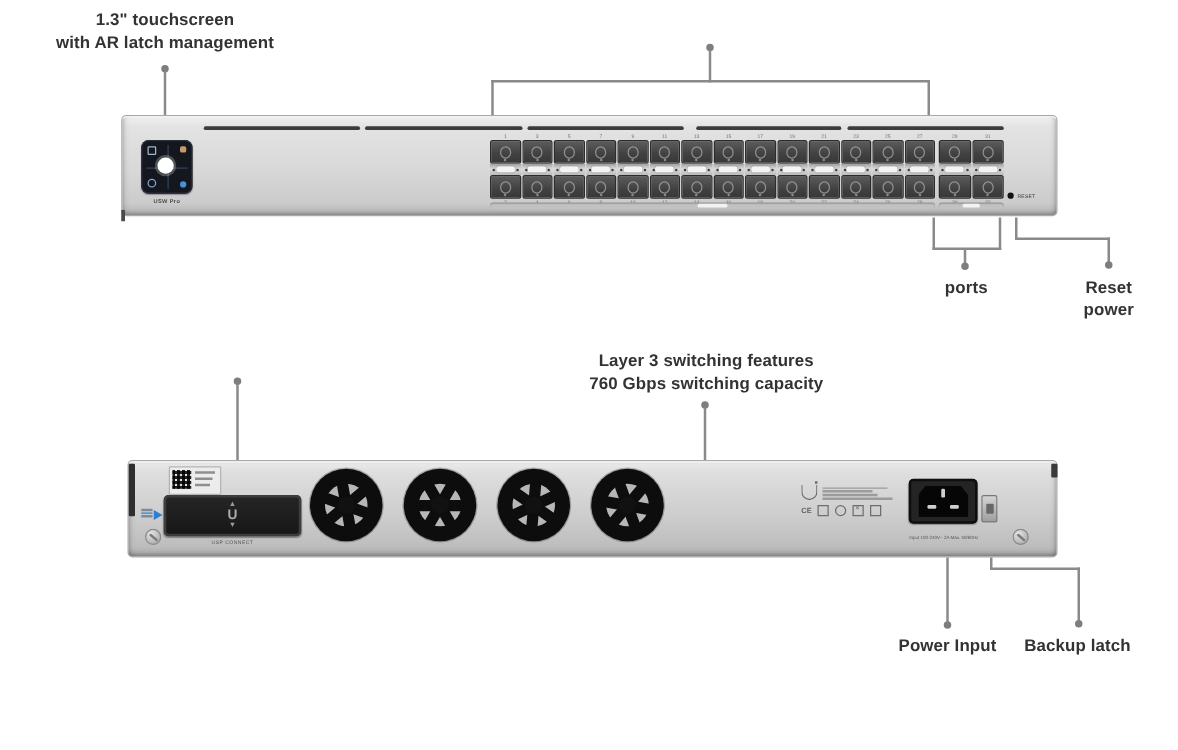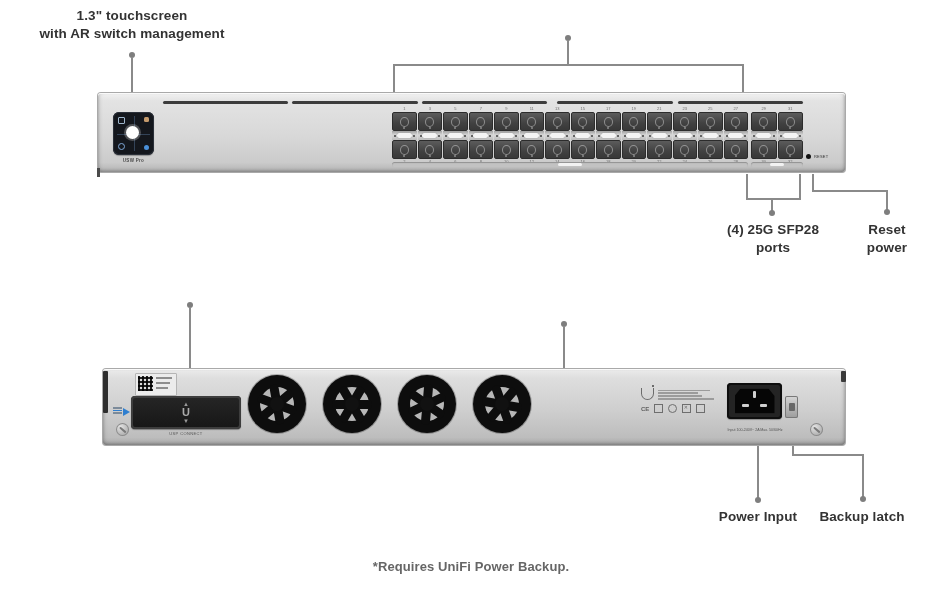--- a/index.html
+++ b/index.html
@@ -120,21 +120,21 @@
     background:linear-gradient(#d6d6d6,#9c9c9c);box-shadow:inset 0 0 0 1px #787878;}
   .latch:after{content:"";position:absolute;left:3.5px;top:7px;width:6px;height:8px;background:#686868;border-radius:1px;}
 </style>
 </head>
 <body>
 
 <div id="stage">
 
   <div class="lbl" style="left:28px;top:7px;width:208px;">
     <div>1.3" touchscreen</div>
-    <div>with AR switch management</div>
+    <div>with AR latch management</div>
   </div>
   <div class="dot" style="left:129px;top:52px;"></div>
   <div class="vline" style="left:131px;top:57px;height:36px;"></div>
 
   <div class="dot" style="left:565px;top:35px;"></div>
   <div class="vline" style="left:567px;top:40px;height:26px;"></div>
   <div class="hline" style="left:393px;top:64px;width:351px;"></div>
   <div class="vline" style="left:393px;top:64px;height:29px;"></div>
   <div class="vline" style="left:742px;top:64px;height:29px;"></div>
 
@@ -410,36 +410,39 @@
     </div>
   <div class="reset-dot"></div>
   <div class="reset-lbl">RESET</div>
 
   <div class="vline" style="left:746px;top:174px;height:26px;"></div>
   <div class="vline" style="left:799px;top:174px;height:26px;"></div>
   <div class="hline" style="left:746px;top:198px;width:55px;"></div>
   <div class="vline" style="left:771px;top:200px;height:11px;"></div>
   <div class="dot" style="left:769px;top:210px;"></div>
   <div class="lbl" style="left:703px;top:221px;width:140px;">
-    <div>(4) 25G SFP28</div>
     <div>ports</div>
   </div>
 
   <div class="vline" style="left:812px;top:174px;height:18px;"></div>
   <div class="hline" style="left:812px;top:190px;width:76px;"></div>
   <div class="vline" style="left:886px;top:190px;height:20px;"></div>
   <div class="dot" style="left:884px;top:209px;"></div>
   <div class="lbl" style="left:847px;top:221px;width:80px;">
     <div>Reset</div>
     <div>power</div>
   </div>
 
   <div class="dot" style="left:187px;top:302px;"></div>
   <div class="vline" style="left:189px;top:307px;height:61px;"></div>
 
+  <div class="lbl" style="left:415px;top:280px;width:300px;">
+    <div>Layer 3 switching features</div>
+    <div>760 Gbps switching capacity</div>
+  </div>
   <div class="dot" style="left:561px;top:321px;"></div>
   <div class="vline" style="left:563px;top:326px;height:42px;"></div>
 
   <div class="chassis" id="back"></div>
   <div class="bsliver"></div>
   <div class="bsliver r"></div>
 
   <div class="qr">
     <i class="qrpx"></i>
     <i class="qtl" style="top:3px;width:16px;"></i>
@@ -521,16 +524,13 @@
   </div>
 
   <div class="vline" style="left:792px;top:446px;height:10px;"></div>
   <div class="hline" style="left:792px;top:454px;width:72px;"></div>
   <div class="vline" style="left:862px;top:454px;height:44px;"></div>
   <div class="dot" style="left:860px;top:496px;"></div>
   <div class="lbl" style="left:802px;top:508px;width:120px;">
     <div>Backup latch</div>
   </div>
 
-  <div class="lbl grey" style="left:321px;top:559px;width:300px;font-size:13px;">
-    <div>*Requires UniFi Power Backup.</div>
-  </div>
 </div>
 
 </body></html>

